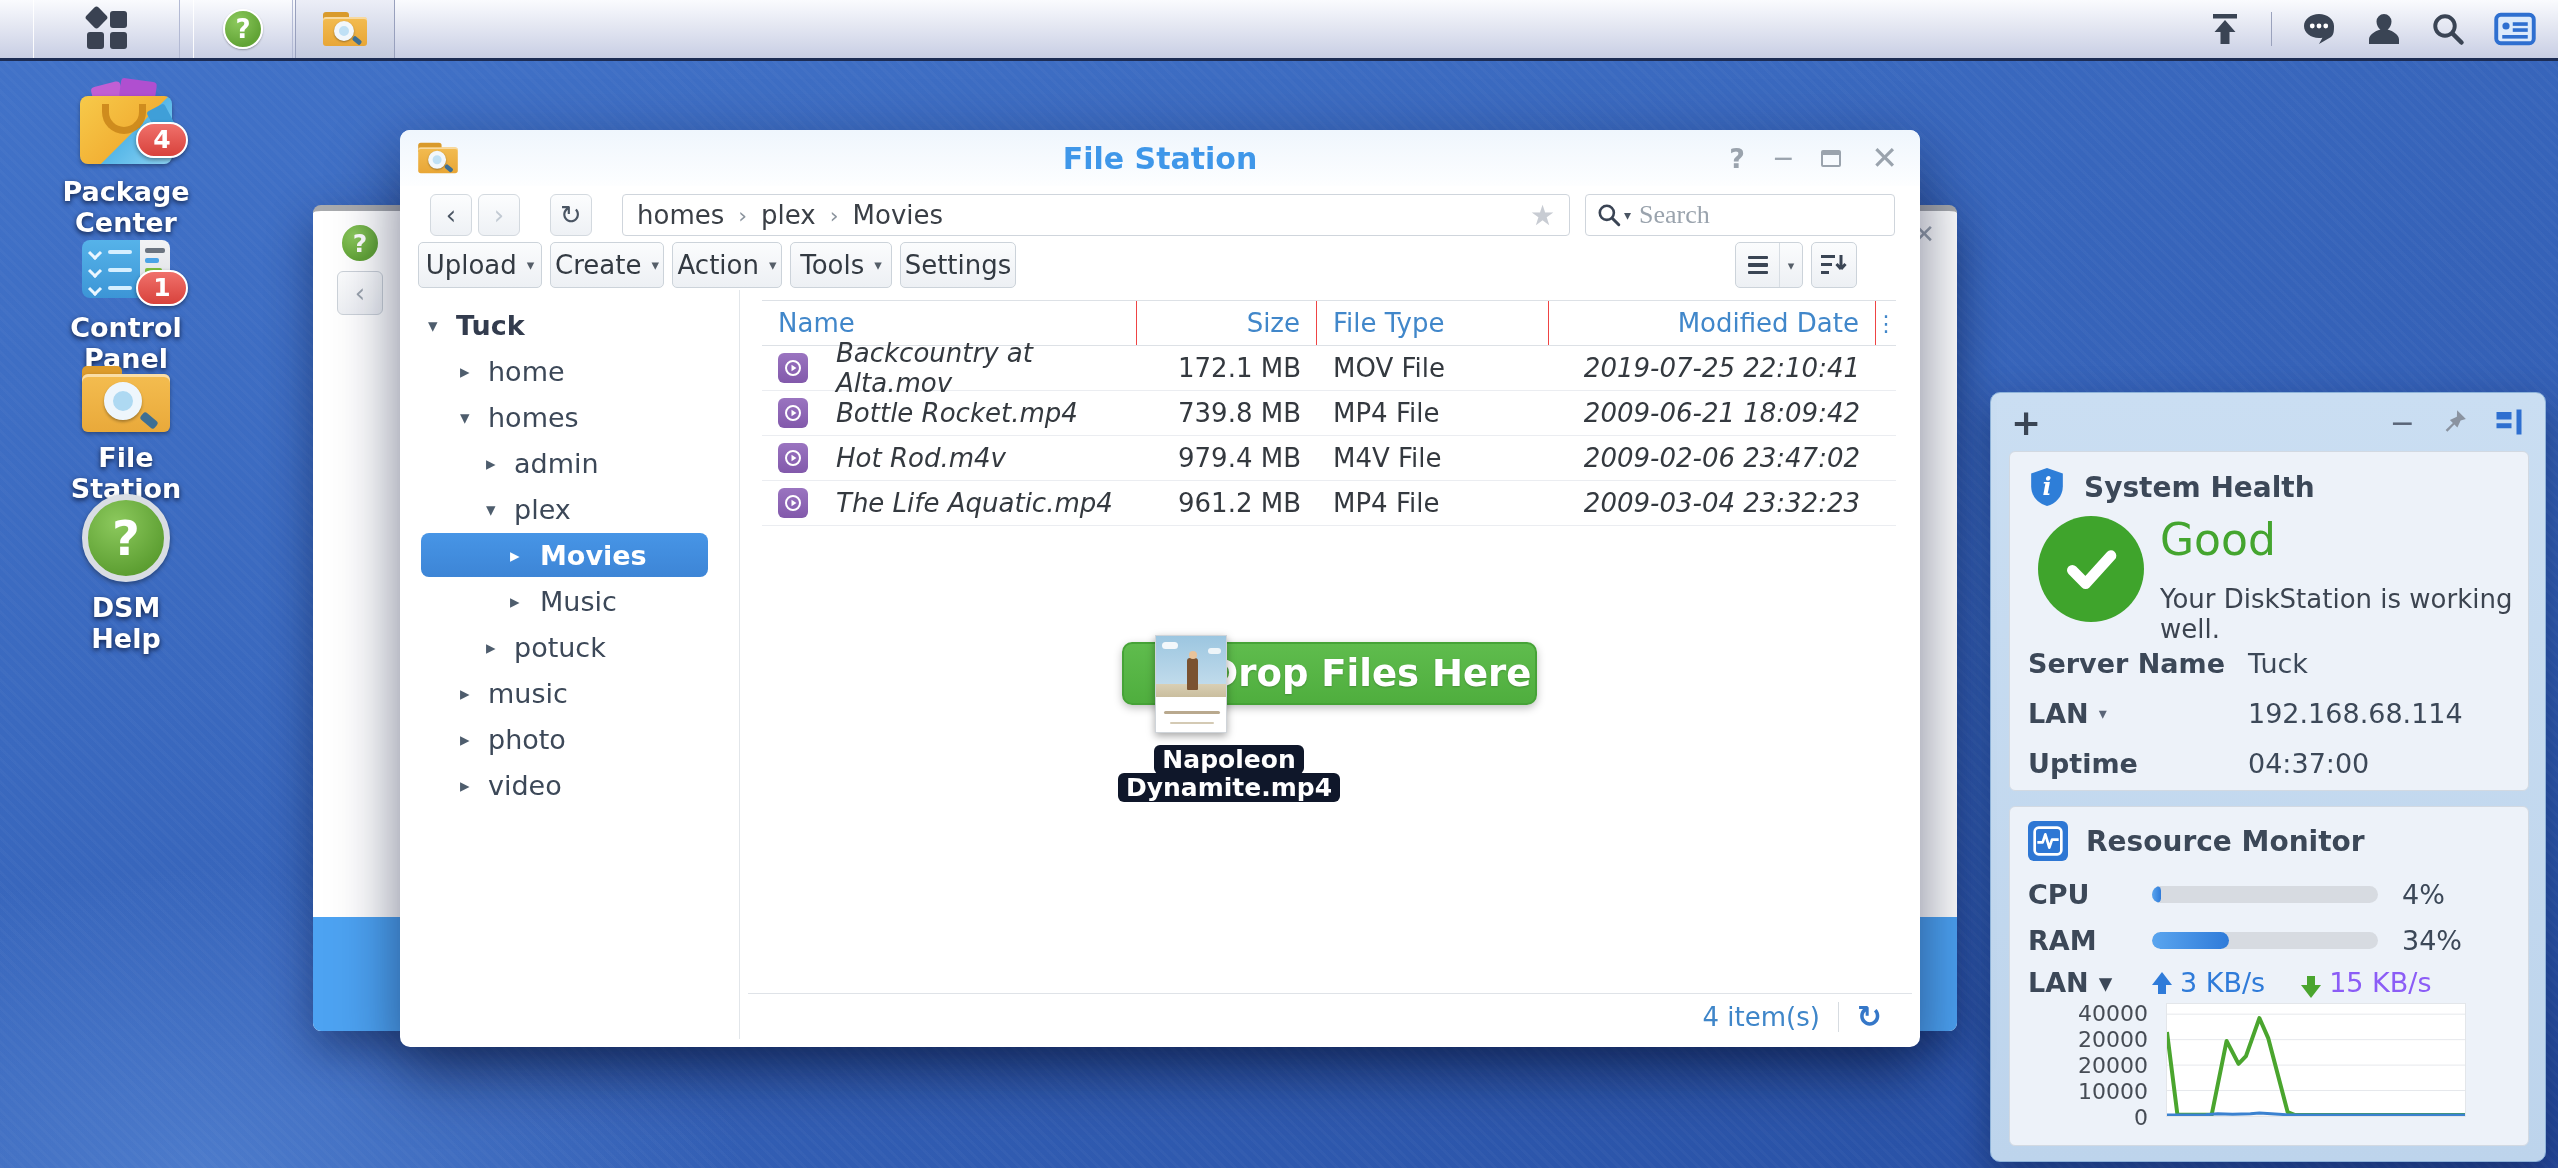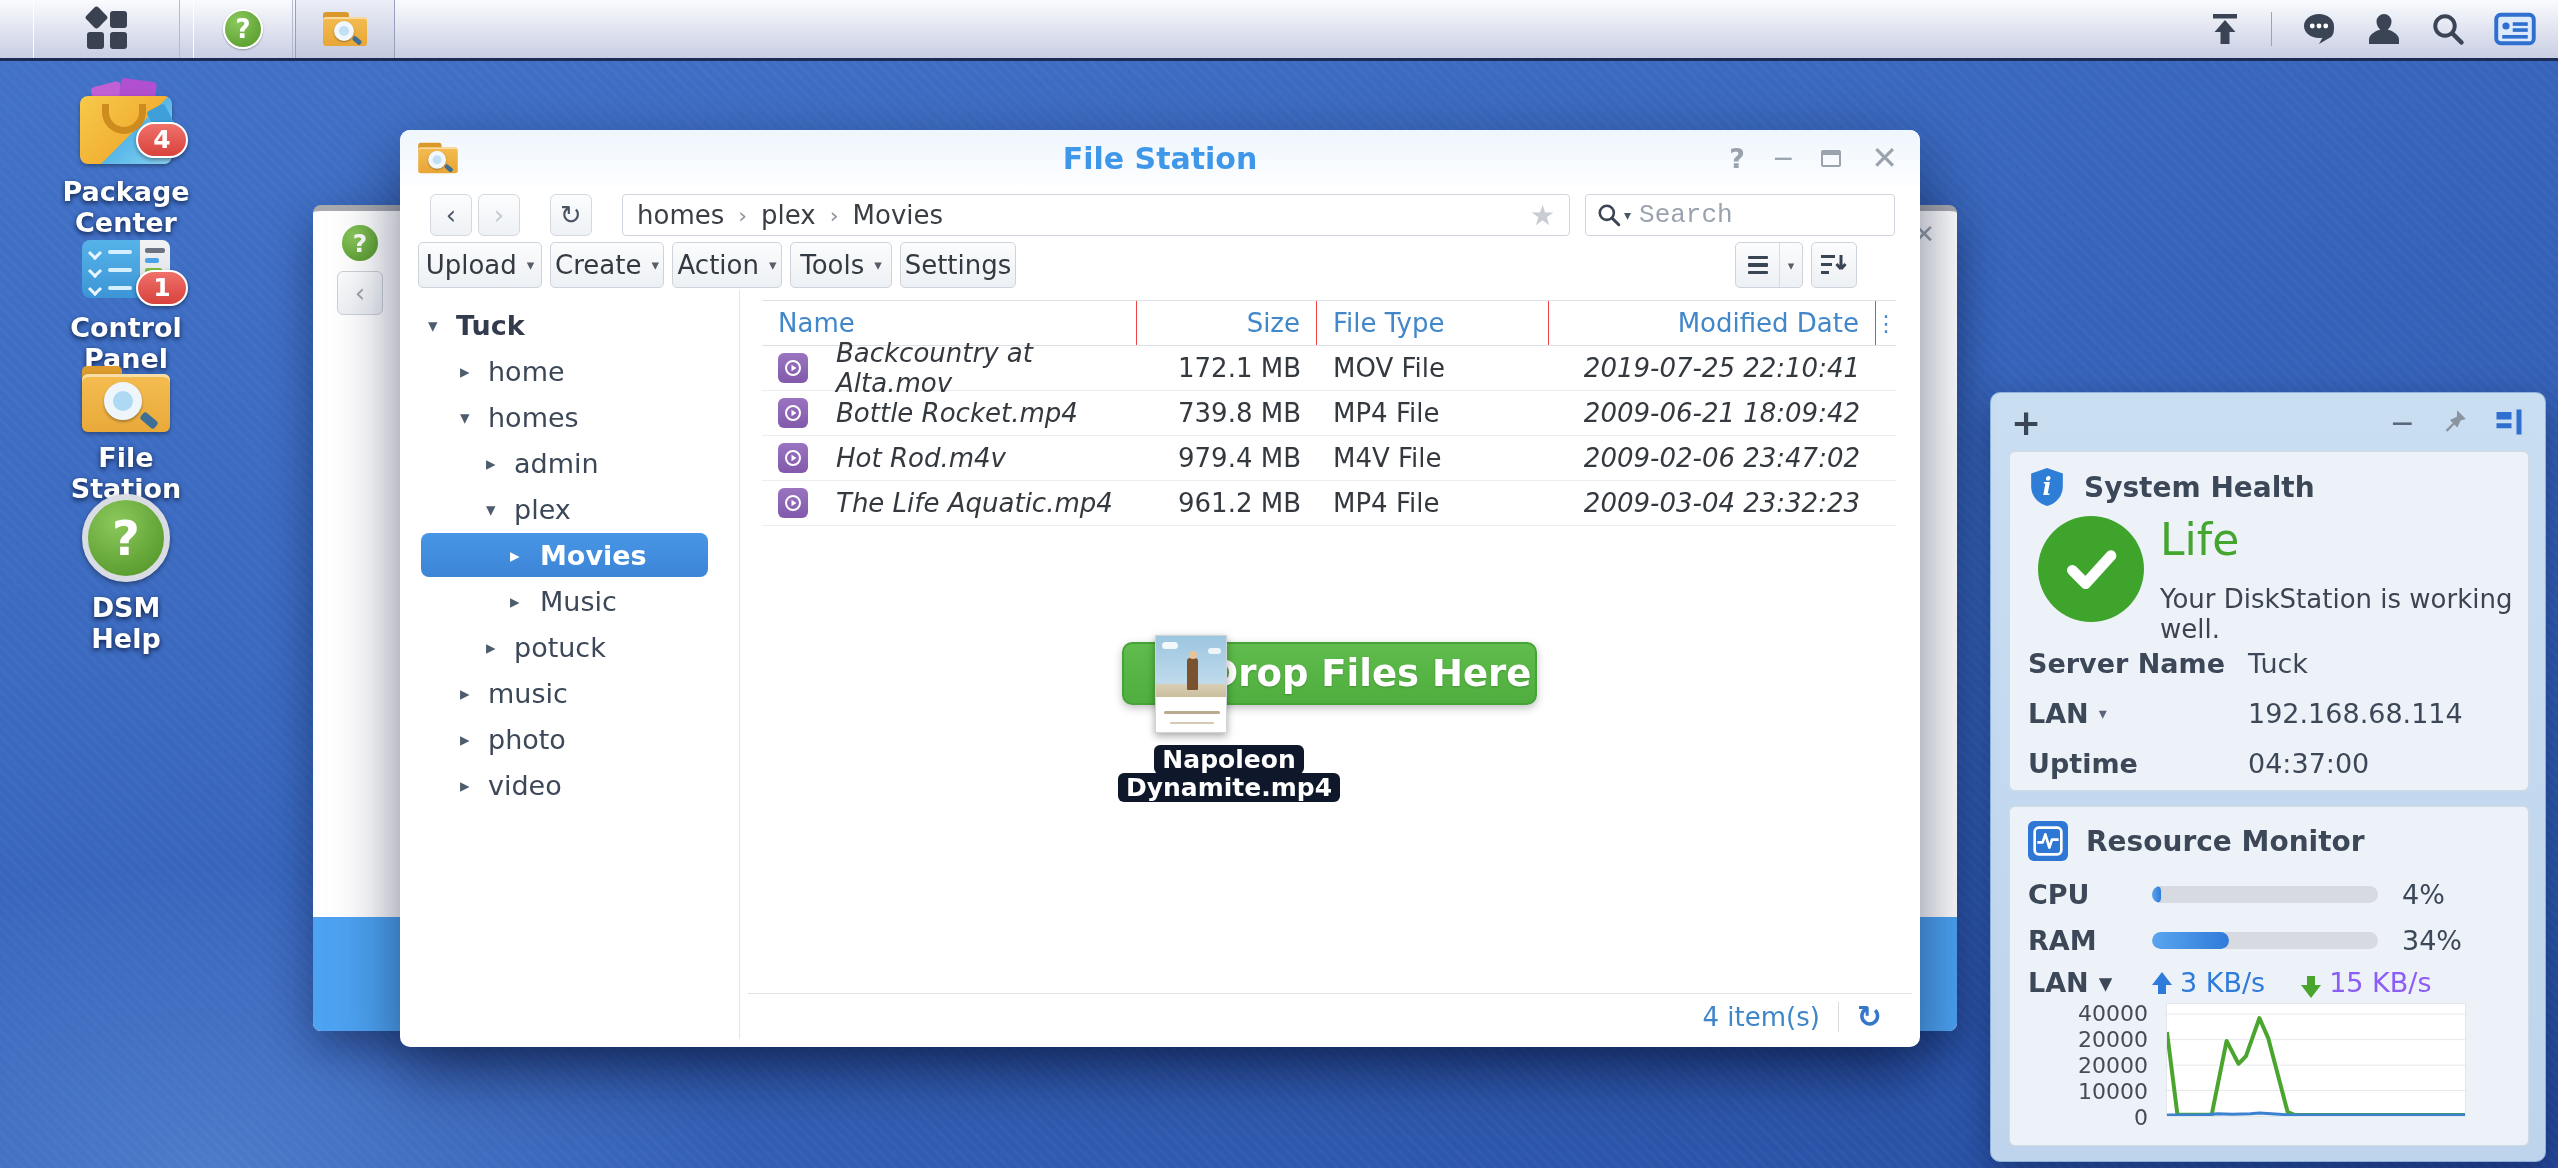--- a/index.html
+++ b/index.html
@@ -118,21 +118,21 @@
   .nav-btn.dis { color:#c2cad3; }
   .path-box { position:absolute; left:222px; top:8px; width:948px; height:42px; border:1px solid #cfd5dc; border-radius:4px;
     background:#fff; display:flex; align-items:center; padding:0 14px; font-size:26px; color:#3a3f46; }
   .path-box .sep { color:#8a939d; font-size:22px; margin:0 14px; }
   .path-box .star { margin-left:auto; color:#c8ccd3; font-size:28px; }
   .search-box { position:absolute; left:1185px; top:8px; width:310px; height:42px; border:1px solid #cfd5dc; border-radius:4px;
     background:#fff; display:flex; align-items:center; padding:0 10px; }
   .search-box svg { flex:0 0 auto; }
   .search-box .car { color:#4a5563; font-size:14px; margin:0 8px 0 2px; }
   .search-box input { border:none; outline:none; flex:1; font-size:26px; color:#3a3f46; min-width:0;
-    font-family:Liberation Mono, monospace; }
+    font-family:Liberation Serif, serif; }
   .search-box input::placeholder { color:#9aa3ad; }
 
   .toolbar { position:absolute; left:0; top:108px; width:100%; height:52px; background:#fff; }
   .t-btn { position:absolute; top:4px; height:46px; border:1px solid #ccd3da; border-radius:5px;
     background:linear-gradient(180deg,#fbfcfd,#edf0f4); color:#333a42; font-size:26px;
     display:flex; align-items:center; justify-content:center; gap:10px; cursor:pointer; }
   .t-btn .car { font-size:15px; color:#555e68; }
   .view-group { position:absolute; left:1335px; top:4px; width:68px; height:46px; border:1px solid #ccd3da; border-radius:5px;
     background:linear-gradient(180deg,#fbfcfd,#edf0f4); display:flex; cursor:pointer; }
   .view-group .vg-l { width:44px; border-right:1px solid #d7dde3; display:flex; flex-direction:column; gap:4px; align-items:center; justify-content:center; }
@@ -584,21 +584,21 @@
           <path d="M12 1l10 3.5v8c0 6.5-4.5 11-10 12.5C6.5 23.5 2 19 2 12.5v-8z" fill="#2e7ed8"></path>
           <text x="12" y="18" text-anchor="middle" fill="#fff" font-size="15" font-style="italic" font-weight="bold" font-family="DejaVu Serif, serif">i</text>
         </svg>
       <b>System Health</b>
     </div>
     <div class="good-circ">
       <svg width="64" height="64" viewBox="0 0 24 24">
           <path d="M5 12.5l5 5L19.5 7" fill="none" stroke="#fff" stroke-width="4" stroke-linecap="round" stroke-linejoin="round"></path>
         </svg>
     </div>
-    <div class="good-word">Life</div>
+    <div class="good-word">Good</div>
     <div class="good-msg">Your DiskStation is working well.</div>
     <div class="kv" style="top:196px;">
       <span class="k">Server Name</span>
       <span>Tuck</span>
     </div>
     <div class="kv" style="top:246px;">
       <span class="k">
           <span>LAN</span>
           <span class="car">▾</span>
         </span>

